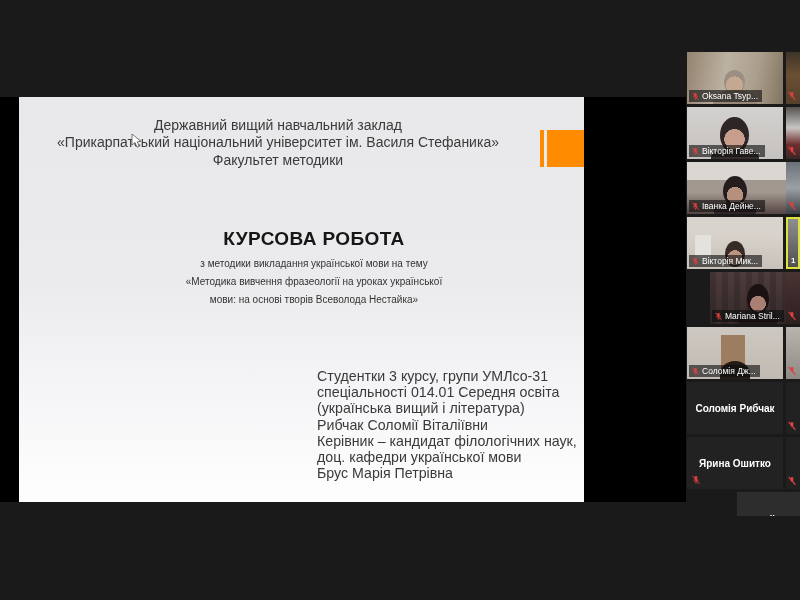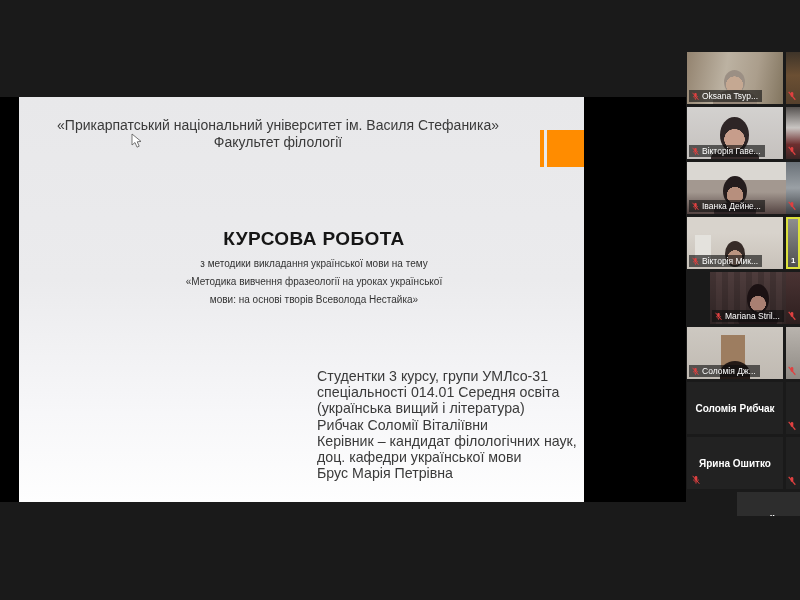--- a/index.html
+++ b/index.html
@@ -79,22 +79,23 @@
 </style>
 </head>
 <body>
 
 <div id="stage">
 
   <div class="share-black">
     <div class="slide">
 
       <div class="slide-header">
+        <div>Державний вищий навчальний заклад</div>
         <div>«Прикарпатський національний університет ім. Василя Стефаника»</div>
-        <div>Факультет філології</div>
+        <div>Факультет методики</div>
       </div>
 
       <div class="accent-thin"></div>
       <div class="accent-wide"></div>
 
       <div class="title-block">
         <div class="slide-title">КУРСОВА РОБОТА</div>
         <div class="subtitle">
           <div>з методики викладання української мови на тему</div>
           <div>«Методика вивчення фразеології на уроках української</div>

